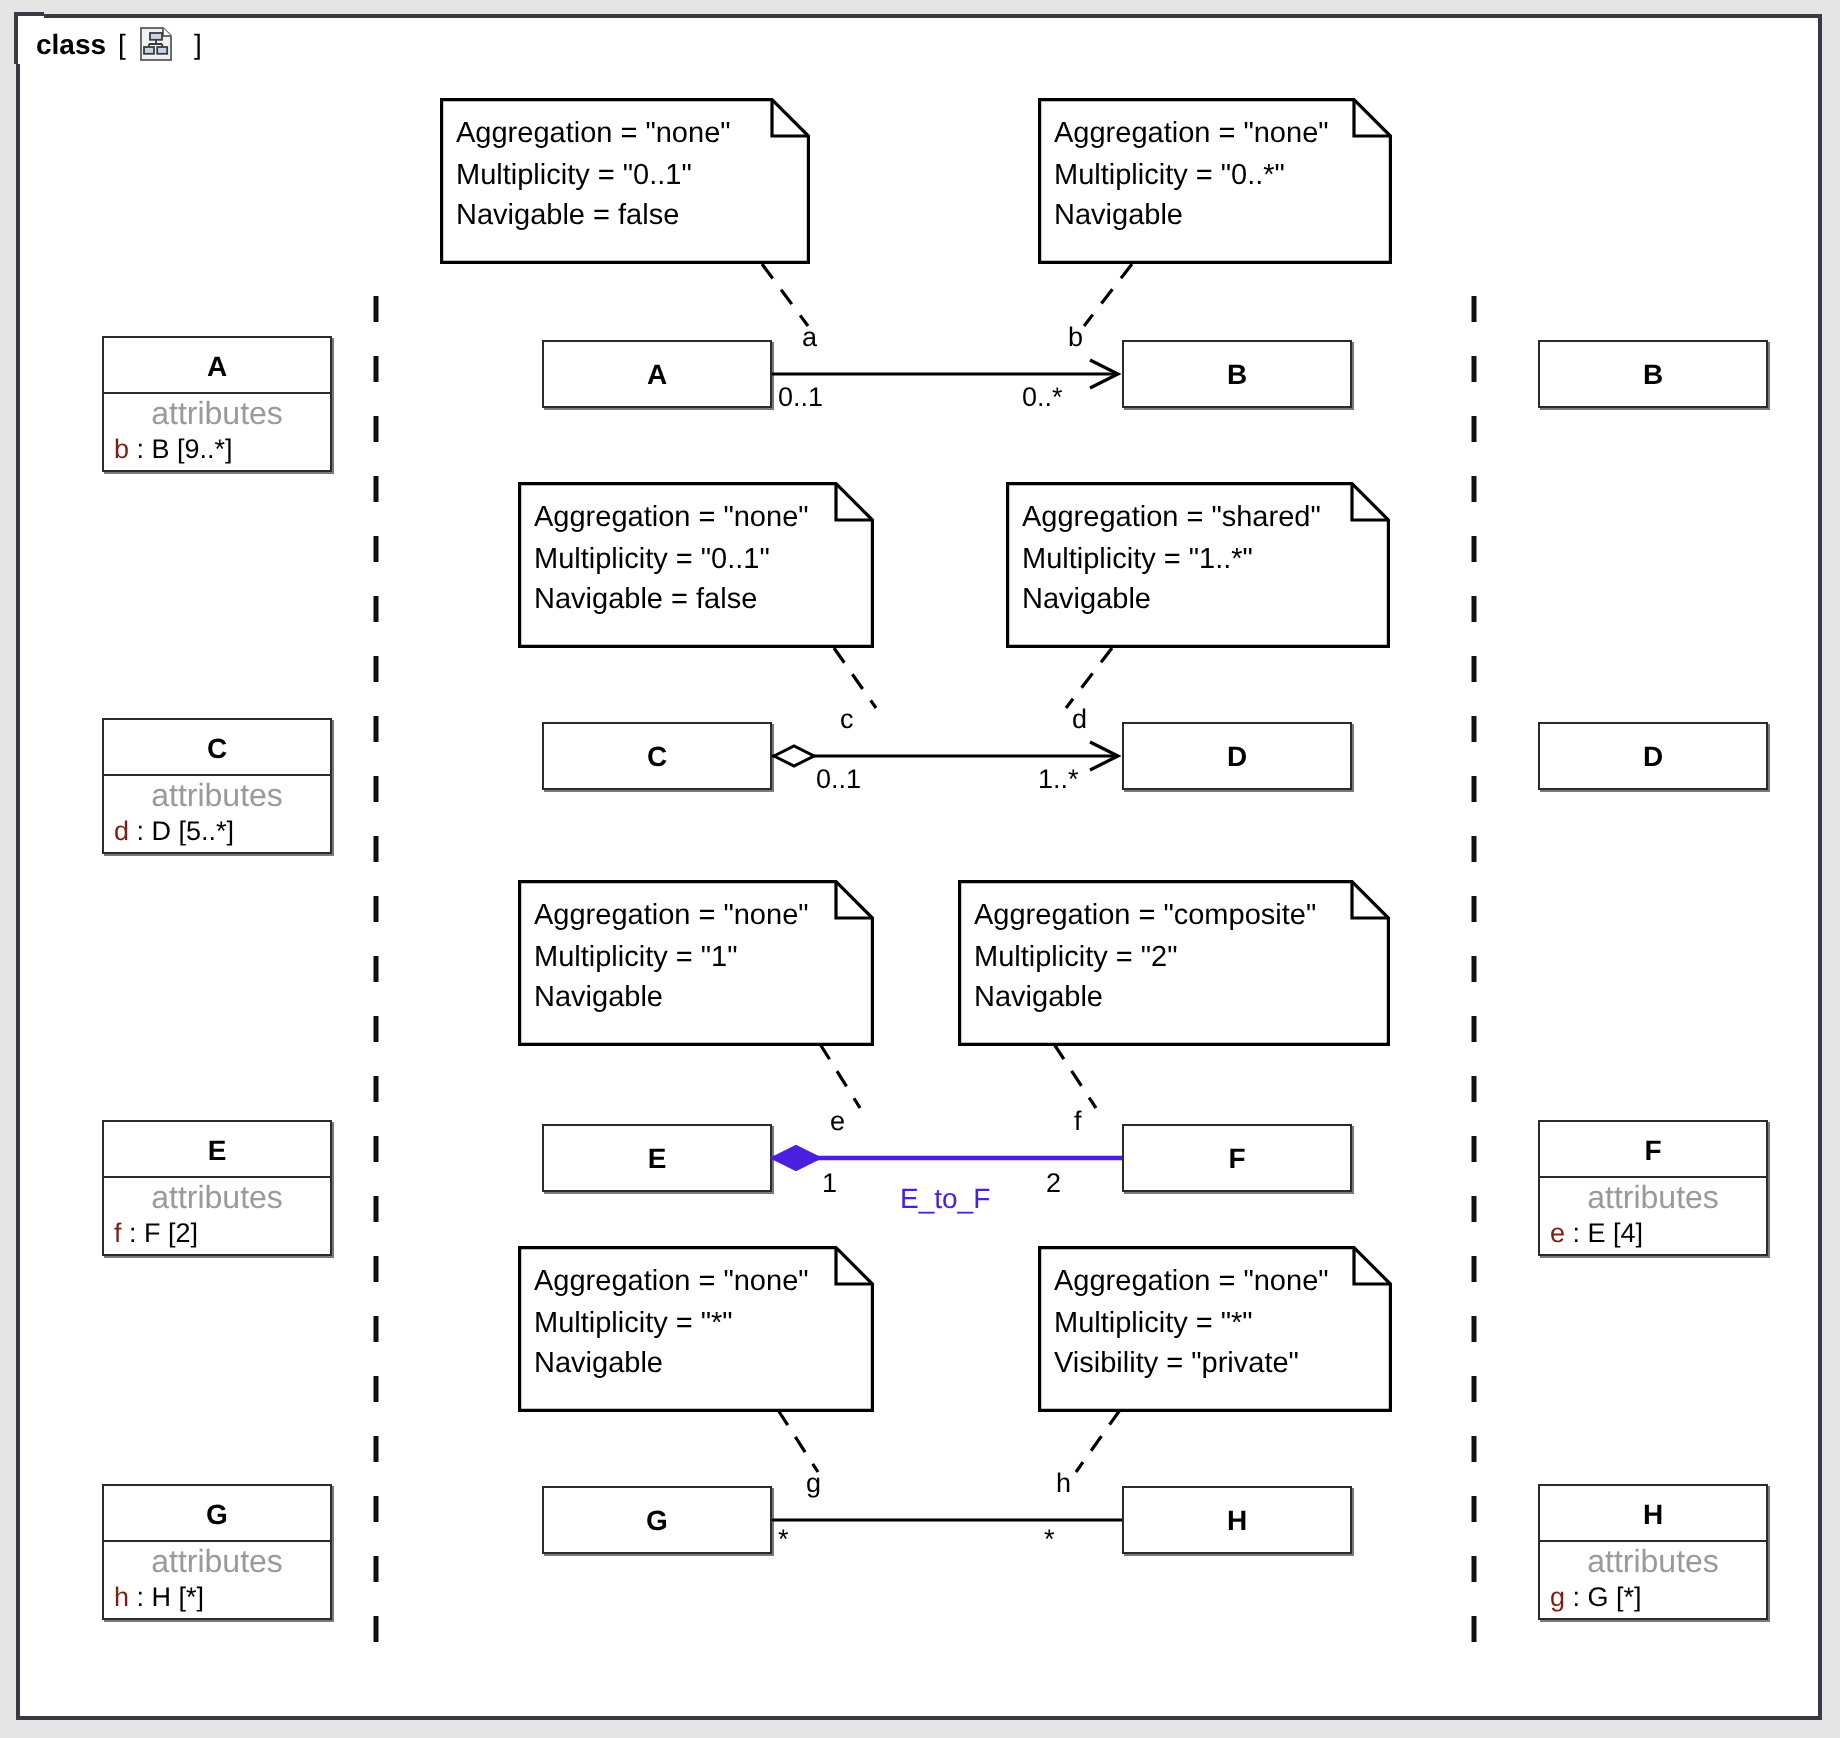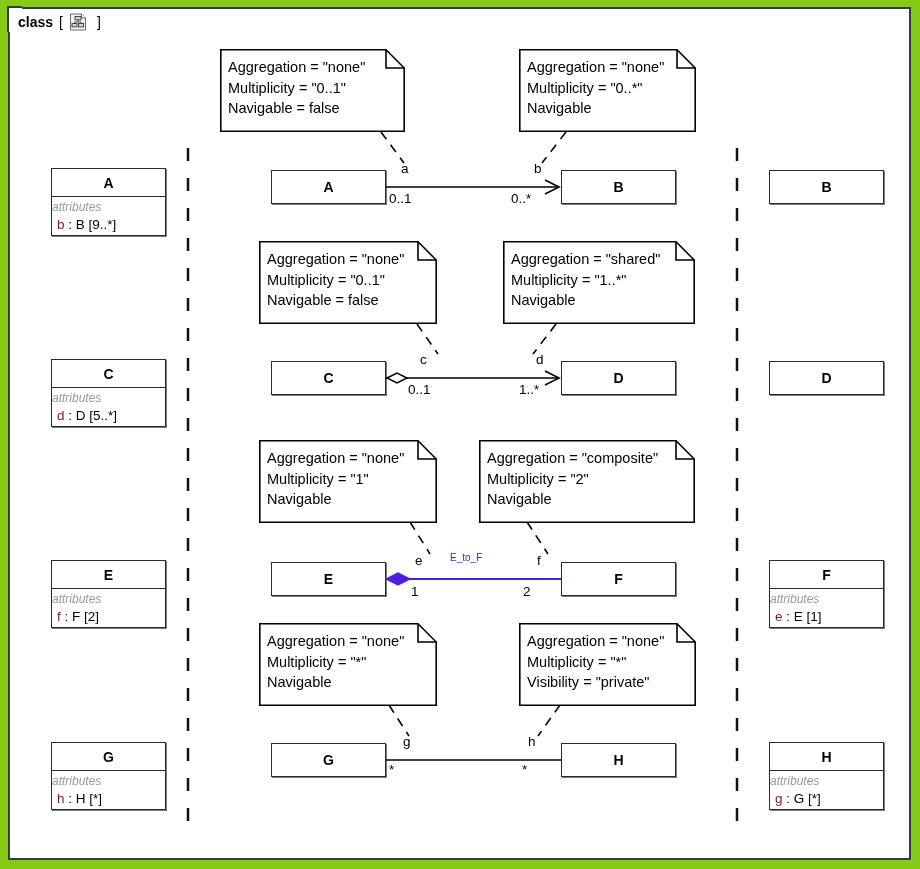--- a/index.html
+++ b/index.html
@@ -5,21 +5,21 @@
   html, body {
     margin: 0;
     padding: 0;
     background: #ffffff;
     font-family: "Liberation Sans", sans-serif;
   }
   #canvas {
     position: relative;
     width: 920px;
     height: 869px;
-    background: #84cc16;
+    background: #e5e5e5;
     overflow: hidden;
   }
   
   .frame-outer {
     position: absolute;
     left: 8px;
     top: 7px;
     width: 903px;
     height: 853px;
     border: 2px solid #3a3a44;
@@ -91,22 +91,22 @@
     color: #000;
     line-height: 28px;
     height: 28px;
     box-sizing: border-box;
   }
   .cls-name.with-sep { border-bottom: 1px solid #2b2b2b; }
   .cls-attrs {
     padding: 3px 0 4px 0;
   }
   .cls-attrs-label {
-    font-style: italic;
-    font-size: 12px;
+    text-align: center;
+    font-size: 16px;
     color: #9a9a9a;
     line-height: 15px;
   }
   .cls-attr-row {
     font-size: 13.5px;
     color: #000;
     line-height: 19px;
     padding-left: 5px;
     white-space: nowrap;
   }
@@ -150,21 +150,22 @@
   }
   
   .lbl {
     position: absolute;
     font-size: 13.5px;
     color: #000;
     white-space: nowrap;
   }
   .lbl.assoc-name {
     color: #4b1fe0;
-    font-size: 10px;
+    font-size: 14px;
+    margin-top: 39px;
   }
 </style>
 </head>
 <body>
 
 <div id="canvas">
 
   <div class="frame-outer"></div>
 
   <svg class="frame-tab-clip" width="920" height="869" style="left:0;top:0;">
@@ -229,21 +230,21 @@
   </div>
 
   <div class="midbox" style="left:769px; top:361px; width:115px; height:34px;">
     <span>D</span>
   </div>
 
   <div class="clsbox" style="left:769px; top:560px; width:115px; height:68px;">
     <div class="cls-name with-sep">F</div>
     <div class="cls-attrs">
       <div class="cls-attrs-label">attributes</div>
-      <div class="cls-attr-row"><span class="attr-prop">e</span><span> : E [1]</span></div>
+      <div class="cls-attr-row"><span class="attr-prop">e</span><span> : E [4]</span></div>
     </div>
   </div>
 
   <div class="clsbox" style="left:769px; top:742px; width:115px; height:68px;">
     <div class="cls-name with-sep">H</div>
     <div class="cls-attrs">
       <div class="cls-attrs-label">attributes</div>
       <div class="cls-attr-row"><span class="attr-prop">g</span><span> : G [*]</span></div>
     </div>
   </div>

